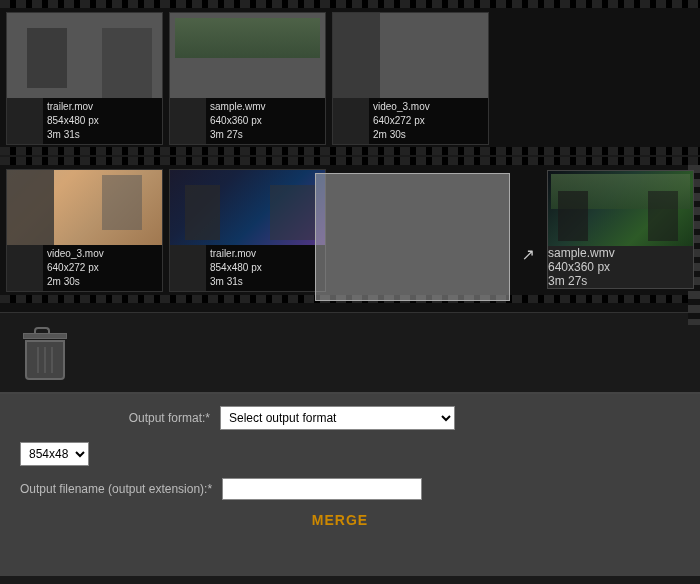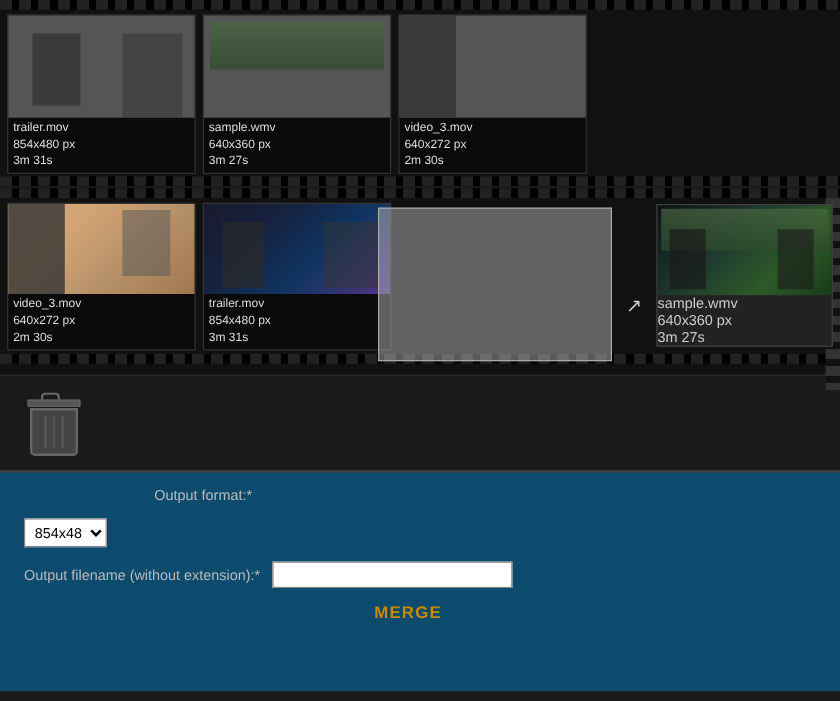--- a/index.html
+++ b/index.html
@@ -41,20 +41,21 @@
       overflow: hidden;
       position: relative;
     }
 
     .video-card .info {
       padding: 2px 4px;
       background: rgba(0,0,0,0.7);
       font-size: 10px;
       color: #ddd;
       line-height: 1.4;
+      margin-left: 36px;
     }
 
     
     .thumb-trailer {
       background: linear-gradient(135deg, #1a1a2e 0%, #16213e 30%, #0f3460 60%, #533483 100%);
     }
     .thumb-trailer::before {
       content: '';
       position: absolute;
       bottom: 10px;
@@ -227,21 +228,21 @@
       border: 2px solid #666;
       border-bottom: none;
       border-radius: 4px 4px 0 0;
       position: absolute;
       top: 2px;
       left: 14px;
     }
 
     
     .controls-area {
-      background: #0c4a6e;
+      background: #404040;
       border-top: 2px solid #444;
       padding: 12px 20px;
       height: 184px;
     }
 
     .form-row {
       display: flex;
       align-items: center;
       margin-bottom: 12px;
     }
@@ -432,33 +433,41 @@
     <div class="trash-handle"></div>
     <div class="trash-lid"></div>
     <div class="trash-body"></div>
   </div>
 </div>
 
 <div class="controls-area">
 
   <div class="form-row">
     <label class="form-label">Output format:*</label>
+    <select class="format-select">
+      <option>Select output format</option>
+      <option>MP4</option>
+      <option>AVI</option>
+      <option>MOV</option>
+      <option>WMV</option>
+      <option>MKV</option>
+    </select>
   </div>
 
   <div class="form-row">
     <select class="resolution-select">
       <option selected="">854x480</option>
       <option>1280x720</option>
       <option>1920x1080</option>
       <option>640x480</option>
       <option>640x360</option>
     </select>
   </div>
 
   <div class="form-row">
-    <label class="form-label">Output filename (without extension):*</label>
+    <label class="form-label">Output filename (output extension):*</label>
     <input type="text" class="filename-input" value="" style="">
   </div>
 
   <div class="merge-row">
     <button class="merge-button">MERGE</button>
   </div>
 </div>
 
 </body></html>

